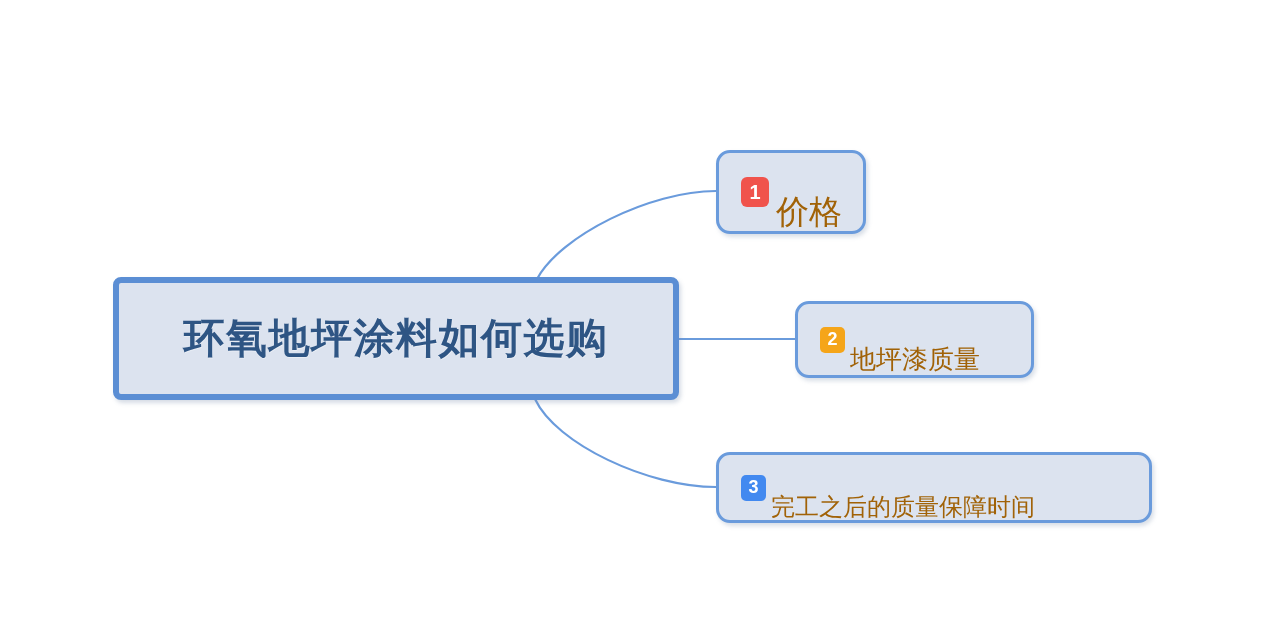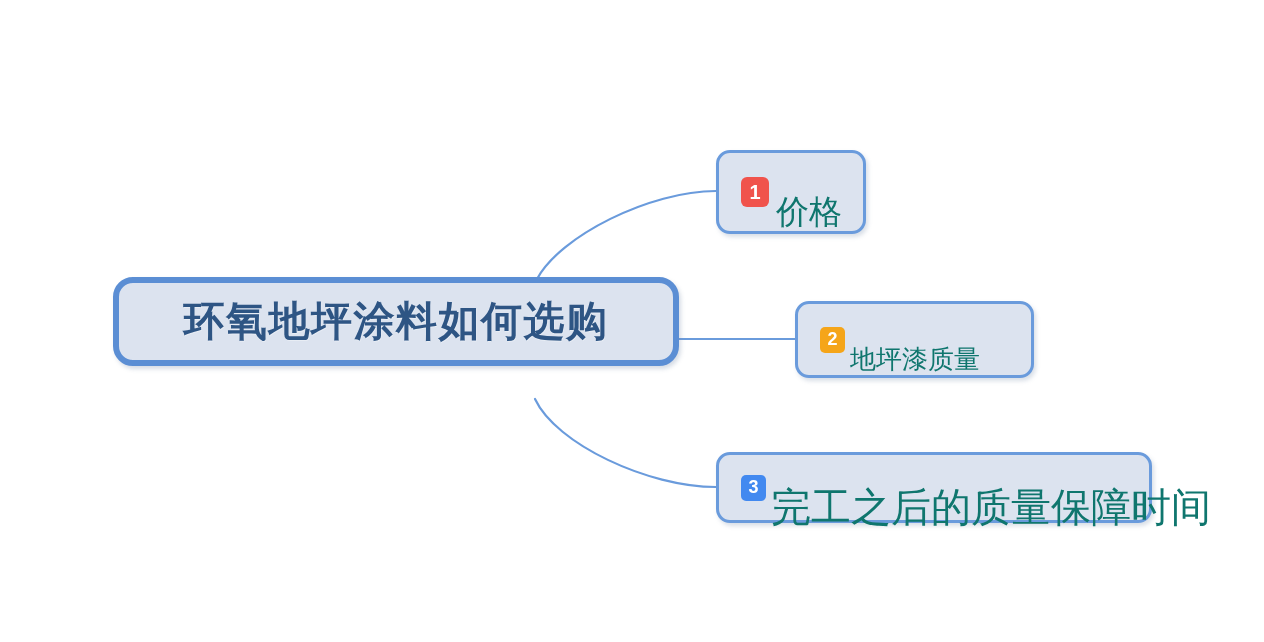--- a/index.html
+++ b/index.html
@@ -34,23 +34,23 @@
     box-sizing: border-box;
     display: flex;
     align-items: center;
     background: #dce3ef;
     border-radius: 14px;
   }
   .node-root {
     left: 113px;
     top: 277px;
     width: 566px;
-    height: 89px;
+    height: 123px;
     border: 6px solid #5b8ed4;
-    border-radius: 20px;
+    border-radius: 8px;
     justify-content: center;
     box-shadow: 2px 3px 4px rgba(120, 140, 170, 0.30);
     align-items: center;
   }
   .root-title {
     font-size: 41px;
     font-weight: 700;
     color: #2e5584;
     letter-spacing: 1.5px;
     line-height: 1;
@@ -107,28 +107,28 @@
   }
   .badge-3 {
     width: 25px;
     height: 26px;
     border-radius: 5px;
     background: #4289f0;
     font-size: 18px;
     margin-right: 5px;
   }
   .node-label {
-    color: #0f766e;
+    color: #a16207;
     line-height: 1;
     white-space: nowrap;
     margin-top: 38px;
   }
   .label-1 { font-size: 33px; }
   .label-2 { font-size: 26px; }
-  .label-3 { font-size: 40px; }
+  .label-3 { font-size: 24px; }
 </style>
 </head>
 <body>
 
 <div id="mindmap-canvas">
 
   <svg class="connectors" viewBox="0 0 1264 642">
     <path d="M 537 279 C 560 236 650 191 716 191" fill="none" stroke="#6a9bdc" stroke-width="2.2" stroke-linecap="round"></path>
     <path d="M 679 339 L 795 339" fill="none" stroke="#6a9bdc" stroke-width="2.2" stroke-linecap="round"></path>
     <path d="M 535 399 C 556 444 648 487 716 487" fill="none" stroke="#6a9bdc" stroke-width="2.2" stroke-linecap="round"></path>

